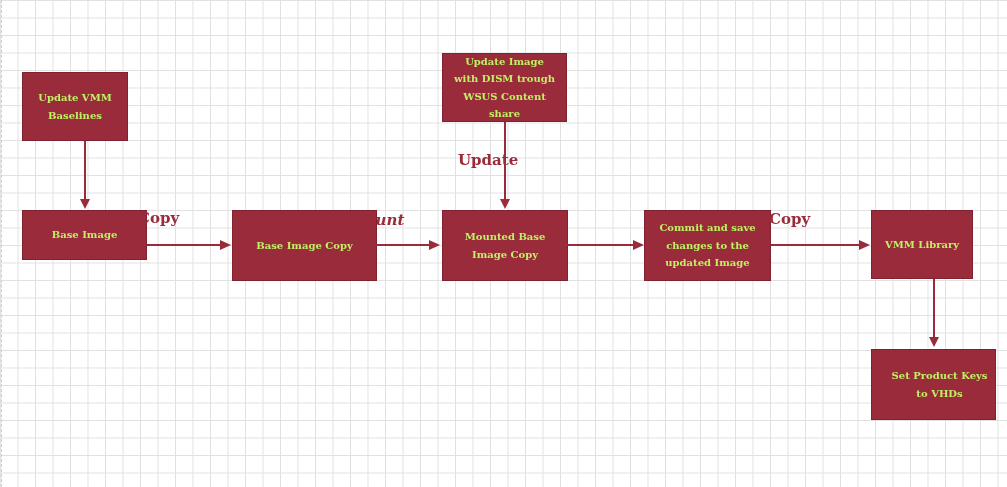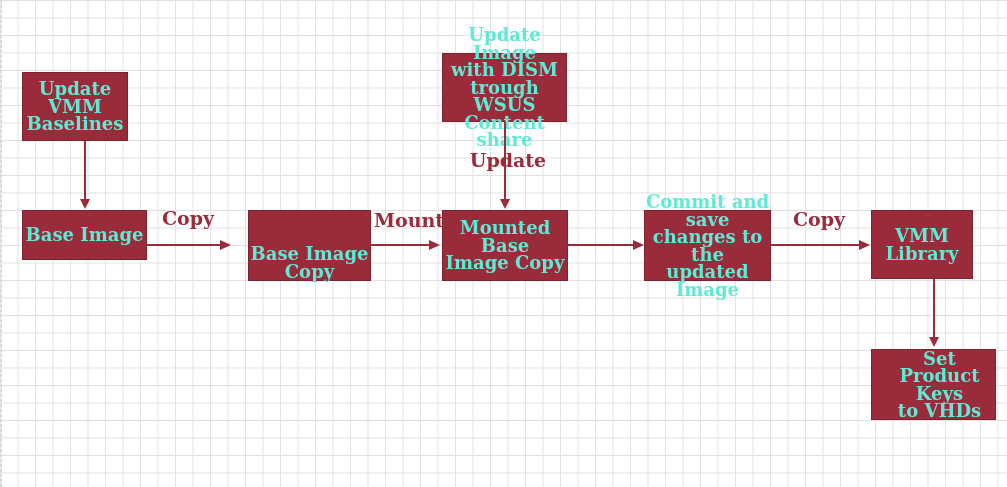--- a/index.html
+++ b/index.html
@@ -23,26 +23,26 @@
     left: 1px; top: 0;
     width: 0; height: 487px;
     border-left: 1px dashed #cfcfcf;
   }
 
   .node {
     position: absolute;
     box-sizing: border-box;
     background: #9a2b3a;
     border: 1px solid #7f2230;
-    color: #5eead4;
+    color: #bef264;
     display: flex;
     align-items: center;
     justify-content: center;
     text-align: center;
-    font-size: 18px;
+    font-size: 10px;
     font-weight: bold;
     line-height: 17.5px;
     cursor: default;
   }
   .node .node-label { white-space: pre-line; }
 
   .edge-line-h {
     position: absolute;
     height: 2px;
     background: #9a2b3a;
@@ -63,44 +63,43 @@
     position: absolute;
     width: 0; height: 0;
     border-left: 5px solid transparent;
     border-right: 5px solid transparent;
     border-top: 10px solid #9a2b3a;
   }
 
   .edge-label {
     position: absolute;
     width: 100px;
-    text-align: center;
     color: #9a2b3a;
-    font-size: 19px;
+    font-size: 15px;
     font-weight: bold;
     line-height: 18px;
   }
 </style>
 </head>
 <body>
 
 <div class="canvas">
 
   <div class="page-boundary"></div>
 
   <div class="node" style="left:22px; top:72px; width:106px; height:69px;">
     <span class="node-label">Update VMM
 Baselines</span>
   </div>
 
   <div class="node" style="left:22px; top:210px; width:125px; height:50px;">
     <span class="node-label">Base Image</span>
   </div>
 
-  <div class="node" style="left:248px; top:210px; width:123px; height:71px;align-items:flex-end;">
+  <div class="node" style="left:232px; top:210px; width:145px; height:71px;">
     <span class="node-label">Base Image Copy</span>
   </div>
 
   <div class="node" style="left:442px; top:53px; width:125px; height:69px;">
     <span class="node-label">Update Image
 with DISM trough
 WSUS Content
 share</span>
   </div>
 
@@ -132,21 +131,21 @@
   <div>
     <div class="edge-line-h" style="left:147px; top:244px; width:73px;"></div>
     <div class="arrowhead-right" style="left:220px; top:240px;"></div>
   </div>
   <div class="edge-label" style="left:138px; top:209px;">Copy</div>
 
   <div>
     <div class="edge-line-h" style="left:357px; top:244px; width:72px;"></div>
     <div class="arrowhead-right" style="left:429px; top:240px;"></div>
   </div>
-  <div class="edge-label" style="left:359px; top:211px;">Mount</div>
+  <div class="edge-label" style="left:349px; top:211px;font-style:italic;">Mount</div>
 
   <div>
     <div class="edge-line-v" style="left:503.5px; top:122px; height:77px;"></div>
     <div class="arrowhead-down" style="left:499.5px; top:199px;"></div>
   </div>
   <div class="edge-label" style="left:458px; top:151px;">Update</div>
 
   <div>
     <div class="edge-line-h" style="left:567px; top:244px; width:66px;"></div>
     <div class="arrowhead-right" style="left:633px; top:240px;"></div>

